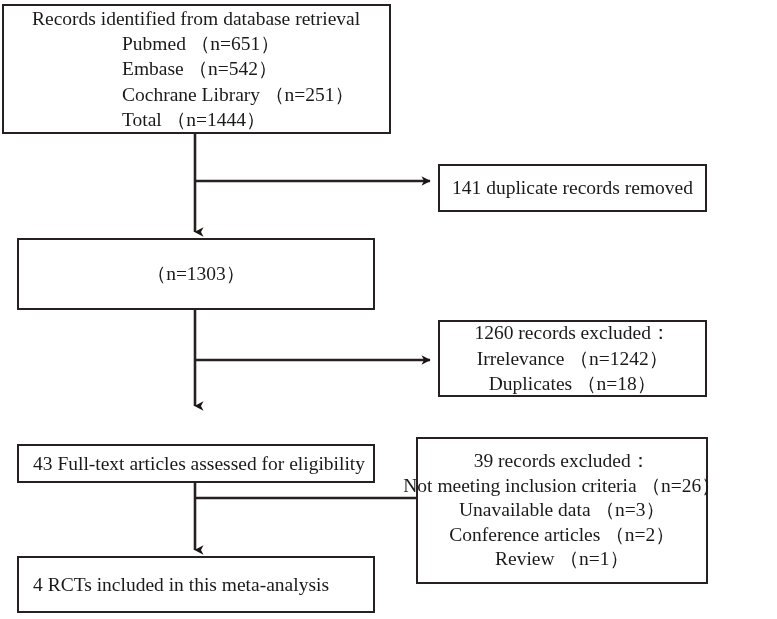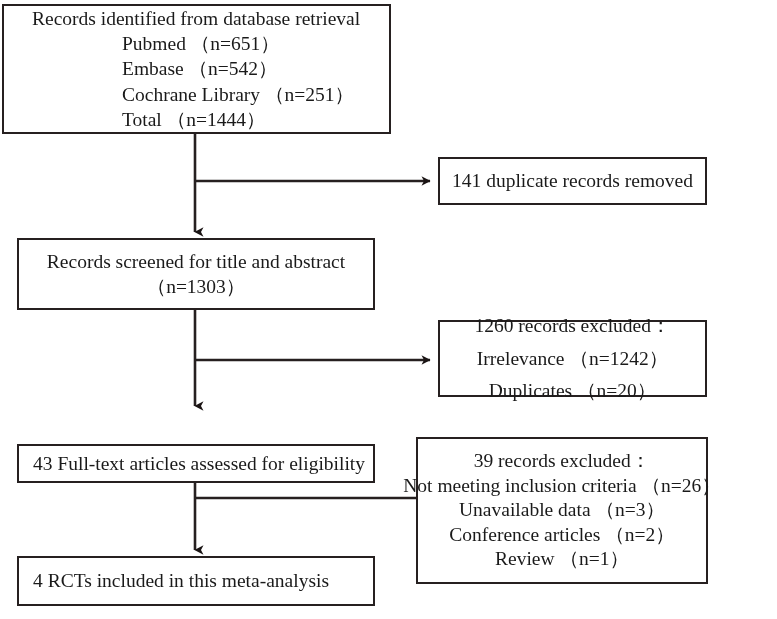--- a/index.html
+++ b/index.html
@@ -43,55 +43,54 @@
   
   #box-identified {
     left: 2px; top: 4px; width: 389px; height: 130px;
     font-size: 19.5px;
     padding: 4px 8px 4px 10px;
   }
   #box-identified .head { text-align: left; padding-left: 18px; }
   #box-identified .indent-block { padding-left: 108px; }
 
   #box-duplicates {
-    left: 438px; top: 157px; width: 269px; height: 48px;
+    left: 438px; top: 164px; width: 269px; height: 48px;
     font-size: 19.5px;
     align-items: center;
   }
 
   #box-screened {
     left: 17px; top: 238px; width: 358px; height: 72px;
     font-size: 19.5px;
     align-items: center;
   }
 
   #box-excluded1 {
     left: 438px; top: 320px; width: 269px; height: 77px;
     font-size: 19.5px;
     align-items: center;
-    gap: 7px;
   }
 
   #box-fulltext {
     left: 17px; top: 412px; width: 358px; height: 39px;
     font-size: 19.5px;
     justify-content: center;
     padding-left: 14px;
     margin-top: 32px;
   }
 
   #box-excluded2 {
     left: 416px; top: 437px; width: 292px; height: 147px;
     font-size: 19.5px;
     align-items: center;
   }
   #box-excluded2 .line { line-height: 1.26; }
 
   #box-included {
-    left: 17px; top: 556px; width: 358px; height: 50px;
+    left: 17px; top: 556px; width: 358px; height: 57px;
     font-size: 19.5px;
     justify-content: center;
     padding-left: 14px;
   }
 
   
   #wires {
     position: absolute;
     left: 0; top: 0;
     width: 777px; height: 619px;
@@ -142,28 +141,27 @@
     <span class="line indent-block">Embase （n=542）</span>
     <span class="line indent-block">Cochrane Library （n=251）</span>
     <span class="line indent-block">Total （n=1444）</span>
   </div>
 
   <div class="box" id="box-duplicates">
     <span class="line center">141 duplicate records removed</span>
   </div>
 
   <div class="box" id="box-screened">
-    <span class="line center">Records screened for title and abstract</span>
     <span class="line center">（n=1303）</span>
   </div>
 
   <div class="box" id="box-excluded1">
     <span class="line center">1260 records excluded：</span>
     <span class="line center">Irrelevance （n=1242）</span>
-    <span class="line center">Duplicates （n=20）</span>
+    <span class="line center">Duplicates （n=18）</span>
   </div>
 
   <div class="box" id="box-fulltext">
     <span class="line">43 Full-text articles assessed for eligibility</span>
   </div>
 
   <div class="box" id="box-excluded2">
     <span class="line center">39 records excluded：</span>
     <span class="line center">Not meeting inclusion criteria （n=26）</span>
     <span class="line center">Unavailable data （n=3）</span>

